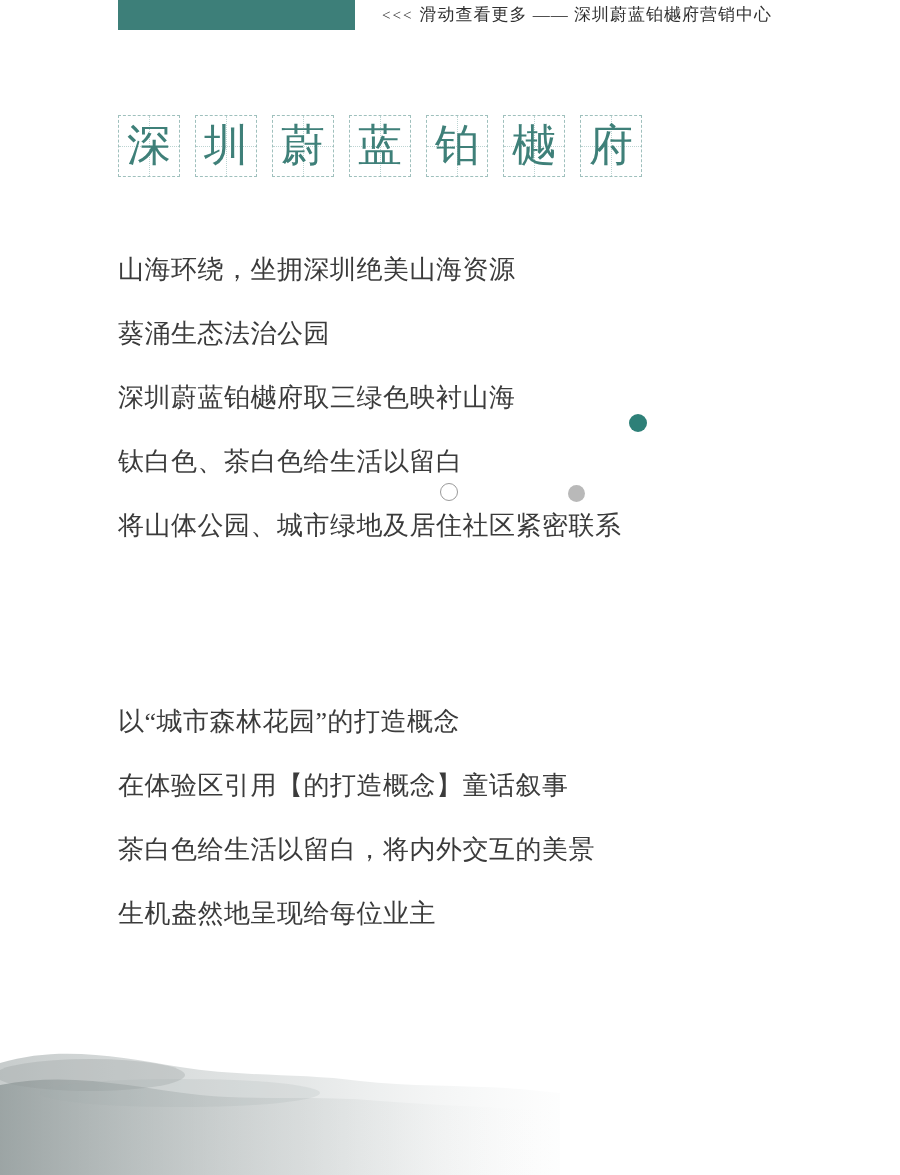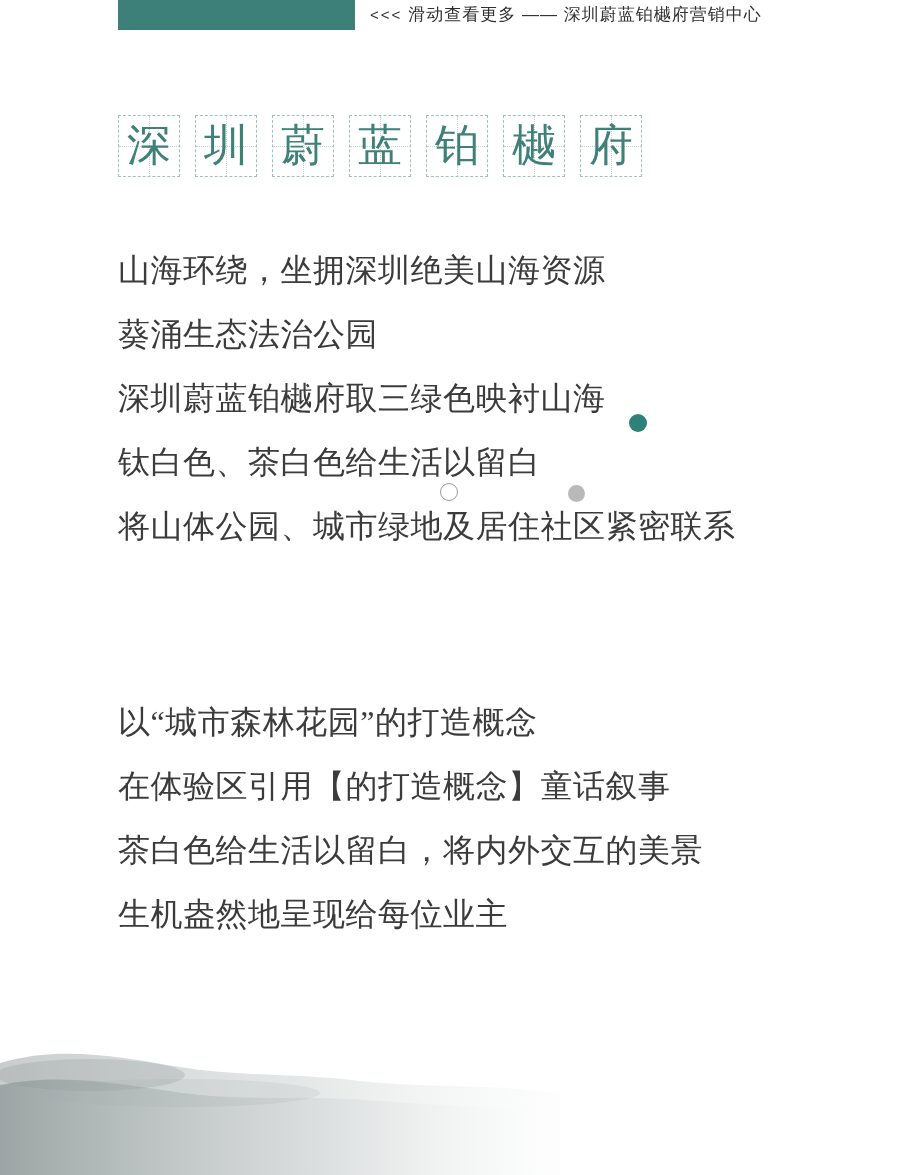--- a/index.html
+++ b/index.html
@@ -27,29 +27,29 @@
   .topbar-block {
     position: absolute;
     left: 118px;
     top: 0;
     width: 237px;
     height: 30px;
     background: #3d7f79;
   }
   .topbar-text {
     position: absolute;
-    left: 370px;
+    left: 382px;
     top: 0;
     height: 30px;
     line-height: 30px;
     font-size: 17px;
     letter-spacing: 1px;
     color: #2f2f2f;
     white-space: nowrap;
-    font-family: Liberation Sans, sans-serif;
+    font-family: Liberation Serif, serif;
   }
   .topbar-arrows {
     color: #2f2f2f;
     letter-spacing: 2px;
     font-size: 15px;
     margin-right: 6px;
   }
 
   
   .title-row {
@@ -99,21 +99,21 @@
 
   
   .body-block {
     position: absolute;
     left: 118px;
     width: 720px;
   }
   .block-a { top: 238px; }
   .block-b { top: 690px; }
   .line {
-    font-size: 32px;
+    font-size: 26px;
     line-height: 64px;
     color: #3b3b3b;
     white-space: nowrap;
     letter-spacing: 0.5px;
     font-family: "Liberation Serif", "DejaVu Serif", serif;
   }
   .line.indent { padding-left: 8px; }
 
   
   .dot {

